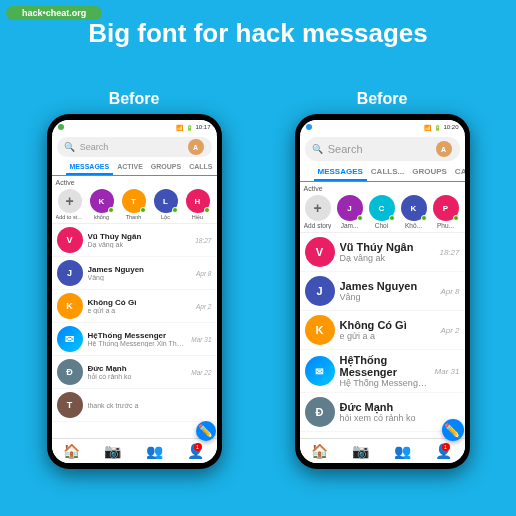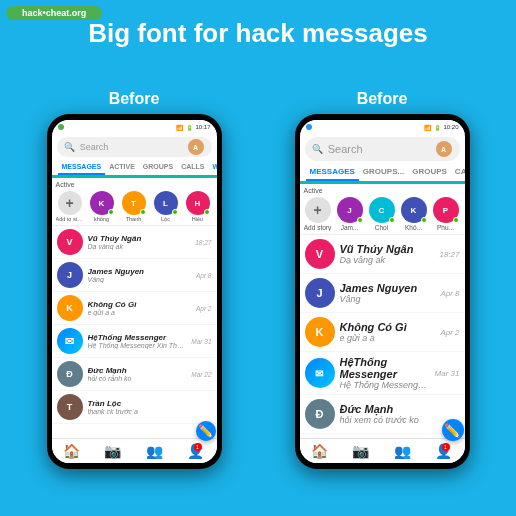--- a/index.html
+++ b/index.html
@@ -134,23 +134,23 @@
       background: #e0a060;
       display: flex; align-items: center; justify-content: center;
       font-size: 7px;
       color: white;
       font-weight: bold;
     }
 
     
     .tabs {
       display: flex;
-      border-bottom: 3px solid #14b8a6;
+      border-bottom: 1px solid #14b8a6;
       font-size: 7px;
-      padding: 0 6px;
+      padding: 0 14px;
     }
     .tab {
       padding: 3px 4px;
       color: #888;
       font-weight: bold;
       white-space: nowrap;
     }
     .tab.active {
       color: #0084ff;
       border-bottom: 2px solid #0084ff;
@@ -226,21 +226,20 @@
       border-radius: 50%;
       flex-shrink: 0;
       display: flex; align-items: center; justify-content: center;
       font-size: 9px;
       color: white;
       font-weight: bold;
     }
     .msg-content {
       flex: 1;
       overflow: hidden;
-      font-style: italic;
     }
     .msg-name {
       font-size: 8px;
       font-weight: bold;
       color: #222;
     }
     .msg-preview {
       font-size: 7px;
       color: #888;
       white-space: nowrap;
@@ -423,21 +422,20 @@
             <div class="msg-avatar c6">Đ</div>
             <div class="msg-content">
               <div class="msg-name">Đức Mạnh</div>
               <div class="msg-preview">hỏi có rảnh ko</div>
             </div>
             <div class="msg-time">Mar 22</div>
           </div>
           <div class="msg-item">
             <div class="msg-avatar c7">T</div>
             <div class="msg-content">
-              <div class="msg-name">Trần Lộc</div>
               <div class="msg-preview">thank ck trước a</div>
             </div>
             <div class="msg-time"></div>
           </div>
         </div>
 
         <div class="bottom-nav">
           <div class="nav-item active">🏠</div>
           <div class="nav-item">📷</div>
           <div class="nav-item">👥</div>
@@ -468,21 +466,21 @@
         </div>
 
         <div class="search-bar">
           <span class="search-icon">🔍</span>
           <span class="search-text">Search</span>
           <div class="avatar-small">A</div>
         </div>
 
         <div class="tabs">
           <div class="tab active">MESSAGES</div>
-          <div class="tab">GROUPS...</div>
+          <div class="tab">CALLS...</div>
           <div class="tab">GROUPS</div>
           <div class="tab">CALLS</div>
 
         </div>
 
         <div class="active-row">
           <div class="active-label">Active</div>
           <div class="active-avatars">
             <div class="active-avatar-item">
               <div class="active-avatar-circle" style="background:#e0e0e0;color:#666;font-size:14px;">+</div>
@@ -537,21 +535,21 @@
             <div class="msg-content">
               <div class="msg-name" style="font-size:11px;">HệThống Messenger</div>
               <div class="msg-preview" style="font-size:9px;">Hệ Thống Messenger Xin Thông...</div>
             </div>
             <div class="msg-time" style="font-size:8px;">Mar 31</div>
           </div>
           <div class="msg-item">
             <div class="msg-avatar c6" style="width:30px;height:30px;font-size:11px;">Đ</div>
             <div class="msg-content">
               <div class="msg-name" style="font-size:11px;">Đức Mạnh</div>
-              <div class="msg-preview" style="font-size:9px;">hỏi xem có trước ko</div>
+              <div class="msg-preview" style="font-size:9px;">hỏi xem có rảnh ko</div>
             </div>
             <div class="msg-time" style="font-size:8px;"></div>
           </div>
         </div>
 
         <div class="bottom-nav">
           <div class="nav-item active">🏠</div>
           <div class="nav-item">📷</div>
           <div class="nav-item">👥</div>
           <div class="nav-item" style="position:relative;">

